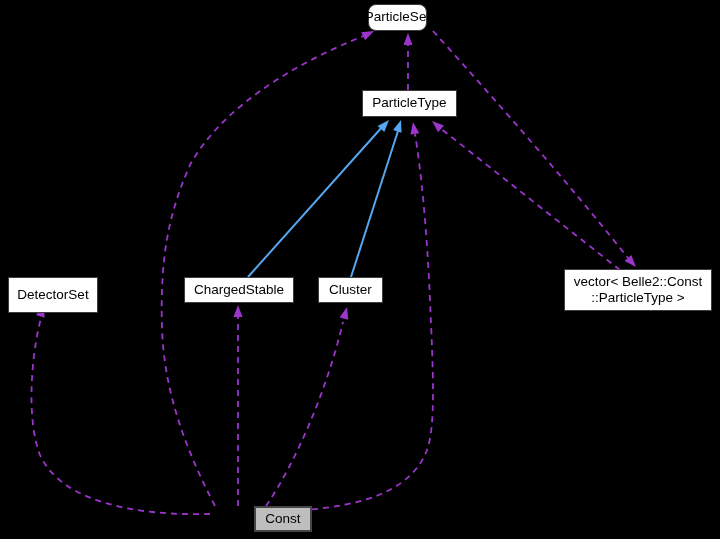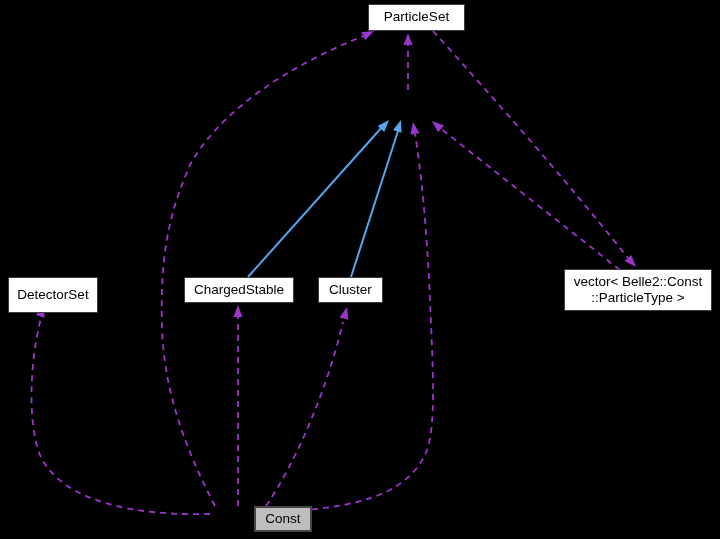--- a/index.html
+++ b/index.html
@@ -50,20 +50,21 @@
       <path d="M 433 31 C 500 105 570 185 628 258" fill="none" stroke="#9c35cc" stroke-width="1.8" stroke-dasharray="6 5"></path>
       <polygon points="636,267 624.6262810090453,261.0933498228861 631.314584438342,255.0711743656564" fill="#9c35cc"></polygon>
       <path d="M 620 270 L 440 128" fill="none" stroke="#9c35cc" stroke-width="1.8" stroke-dasharray="6 5"></path>
       <polygon points="432,121 444.00878059313055,125.47651523688361 438.10424933221594,132.26890145888856" fill="#9c35cc"></polygon>
       <path d="M 248 277 L 383 126" fill="none" stroke="#54a7f0" stroke-width="2"></path>
       <polygon points="389,120 384.31458443834197,131.92882563434358 377.62628100904544,125.90665017711386" fill="#54a7f0"></polygon>
       <path d="M 351 277 L 398 131" fill="none" stroke="#54a7f0" stroke-width="2"></path>
       <polygon points="401,120 401.5715503908288,132.8032546702291 393.01204174417245,130.02210172085458" fill="#54a7f0"></polygon>
     </svg>
 
-  <div class="node" style="left: 368px; top: 4px; width: 97px; height: 27px;"><span>ParticleSet</span></div>
+  <div class="node" style="left: 368px; top: 4px; width: 59px; height: 27px; border-radius: 8px;"><span>ParticleSet</span></div>
+  <div class="node" style="left: 362px; top: 90px; width: 95px; height: 27px;"><span>ParticleType</span></div>
   <div class="node" style="left: 8px; top: 277px; width: 90px; height: 36px;"><span>DetectorSet</span></div>
   <div class="node" style="left: 318px; top: 277px; width: 65px; height: 26px;"><span>Cluster</span></div>
   <div class="node" style="left: 184px; top: 277px; width: 110px; height: 26px;"><span>ChargedStable</span></div>
   <div class="node" style="left: 564px; top: 269px; width: 148px; height: 42px;"><span>vector&lt; Belle2::Const
 ::ParticleType &gt;</span></div>
   <div class="node focus" style="left: 210px; top: 506px; width: 58px; height: 26px; margin-left: 44px;"><span>Const</span></div>
 </div>
 
 </body></html>

